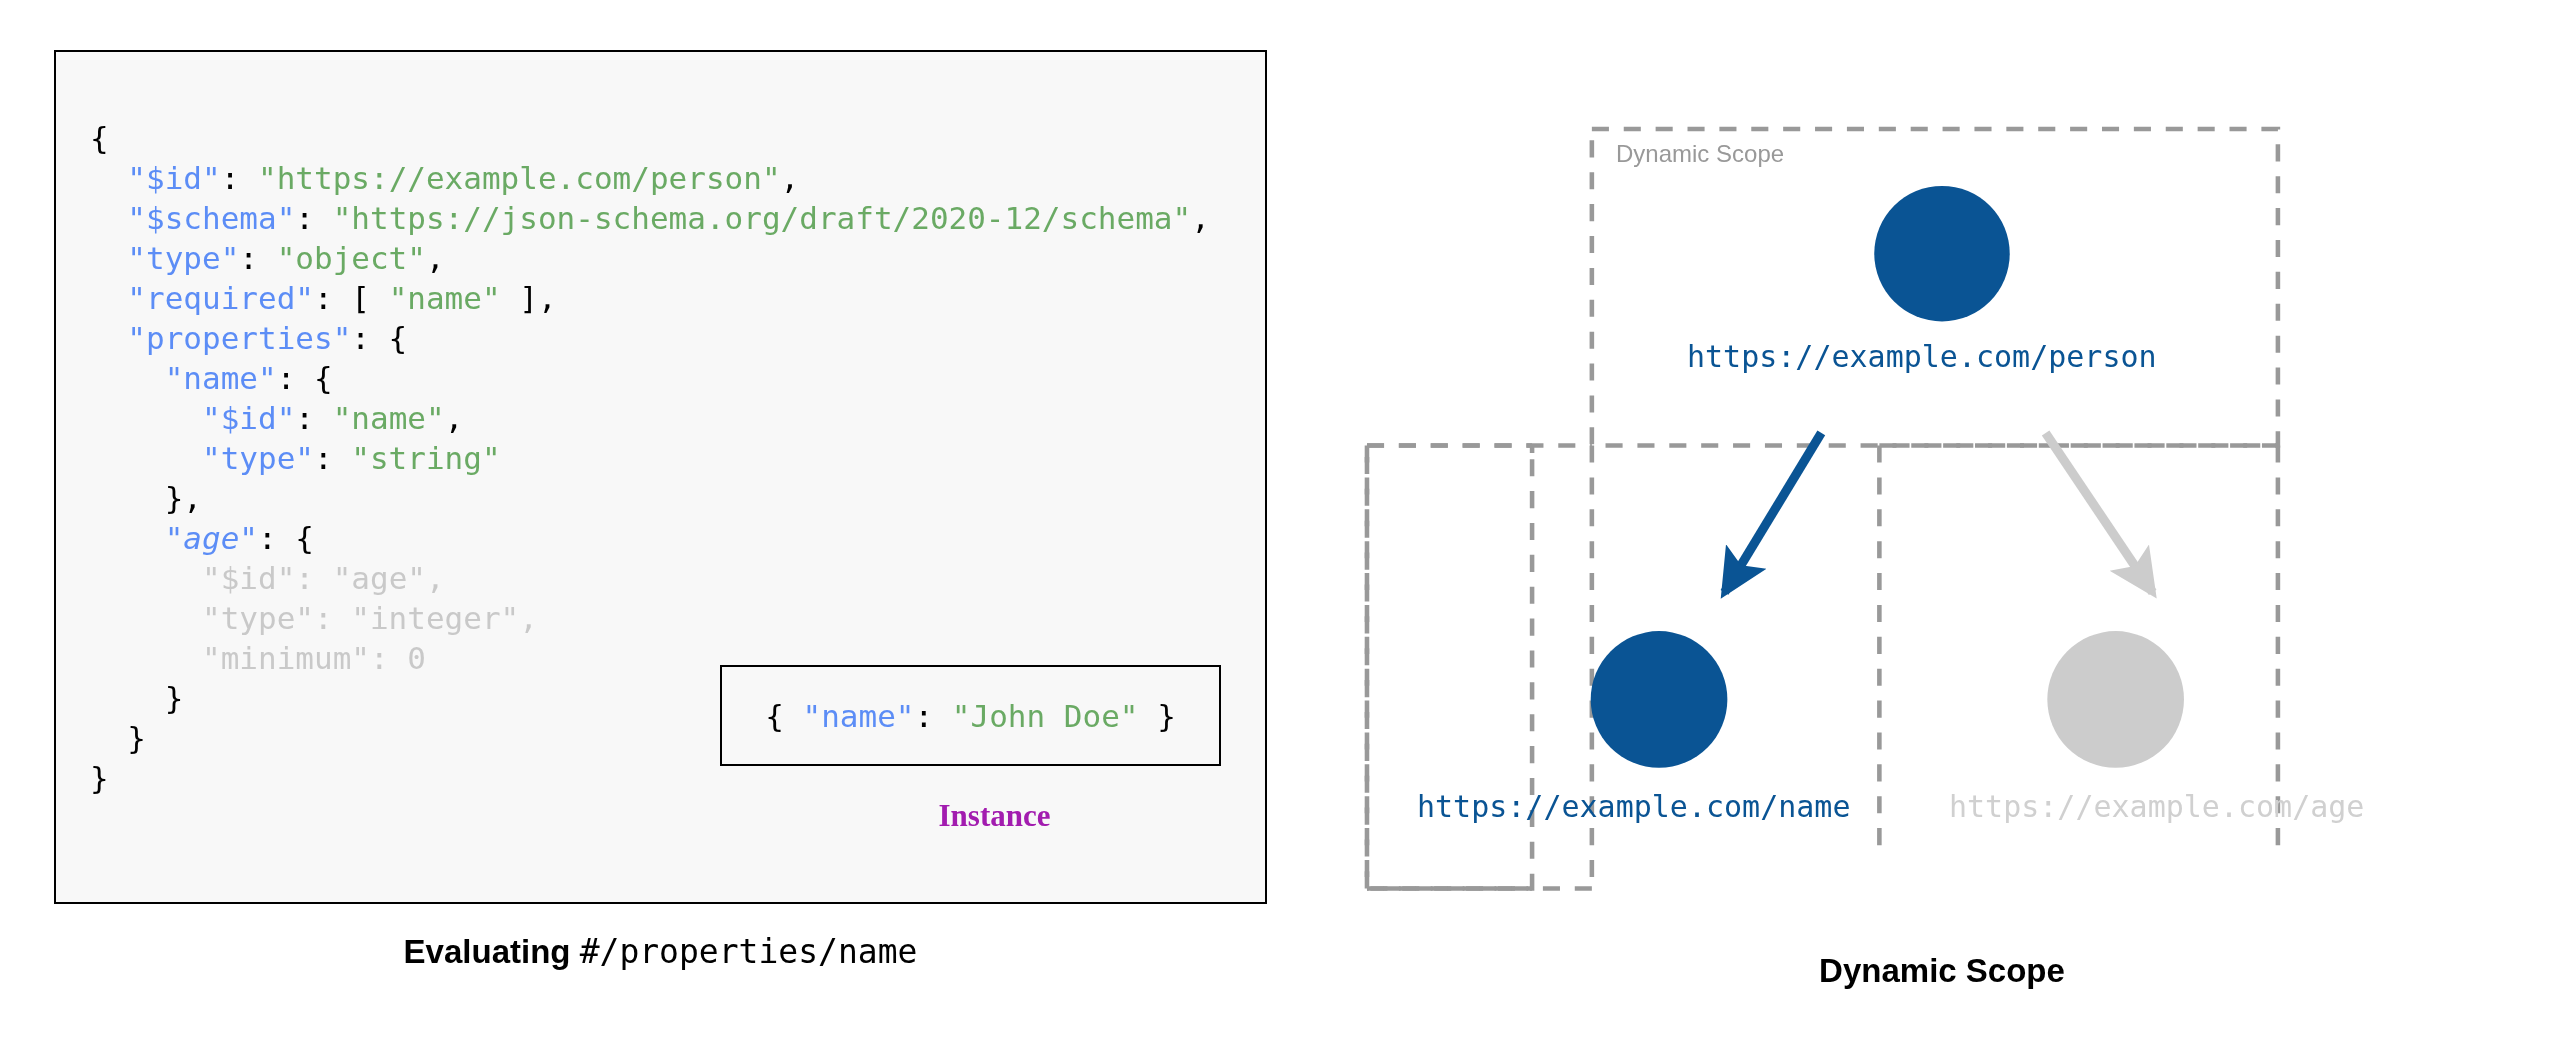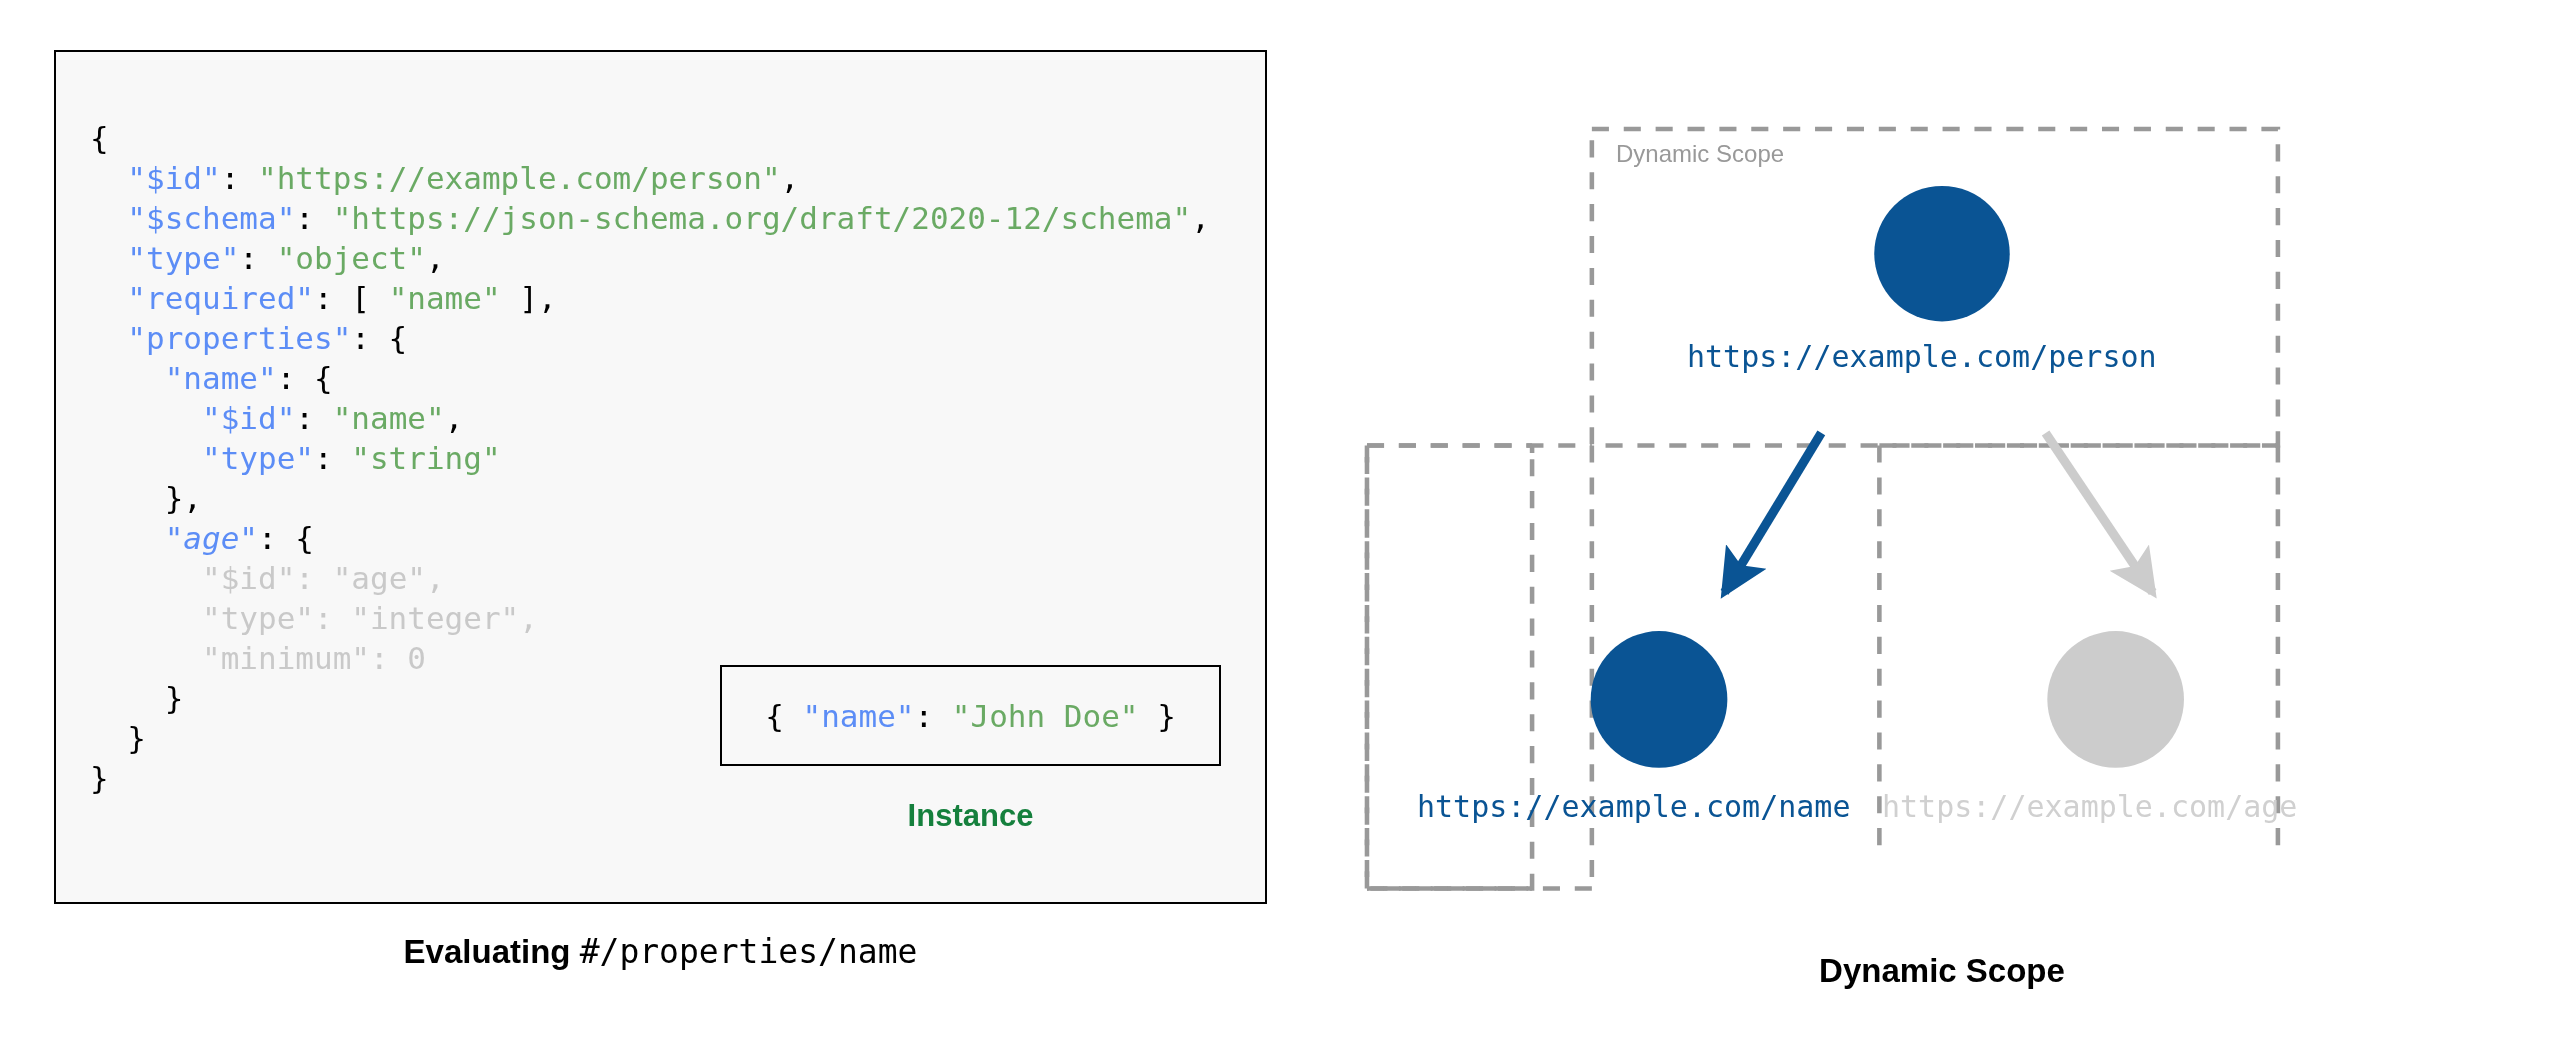--- a/index.html
+++ b/index.html
@@ -63,28 +63,28 @@
     justify-content: center;
   }
   #instance-code {
     font-family: "DejaVu Sans Mono", "Liberation Mono", monospace;
     font-size: 31px;
     white-space: pre;
     color: #000000;
   }
   #instance-caption {
     position: absolute;
-    left: 720px;
+    left: 744px;
     top: 798px;
     width: 501px;
     text-align: center;
-    font-family: Liberation Sans, sans-serif;
+    font-family: Liberation Serif, serif;
     font-weight: bold;
     font-size: 31px;
-    color: #15803d;
+    color: #a21caf;
   }
 
   
   #left-caption {
     position: absolute;
     left: 54px;
     top: 932px;
     width: 1213px;
     text-align: center;
     font-size: 33px;
@@ -126,21 +126,21 @@
     position: absolute;
     font-family: "DejaVu Sans Mono", "Liberation Mono", monospace;
     font-size: 30px;
     white-space: nowrap;
   }
   .node-label.active { color: #0a5494; }
   .node-label.inactive { color: #d0d0d0; }
 
   #label-person { left: 343px; top: 259px; }
   #label-name   { left: 73px; top: 709px; }
-  #label-age    { left: 538px; top: 709px; }
+  #label-age    { left: 605px; top: 709px; }
 
   #right-caption {
     position: absolute;
     left: 1344px;
     top: 952px;
     width: 1196px;
     text-align: center;
     font-family: "Liberation Sans", sans-serif;
     font-weight: bold;
     font-size: 33px;

